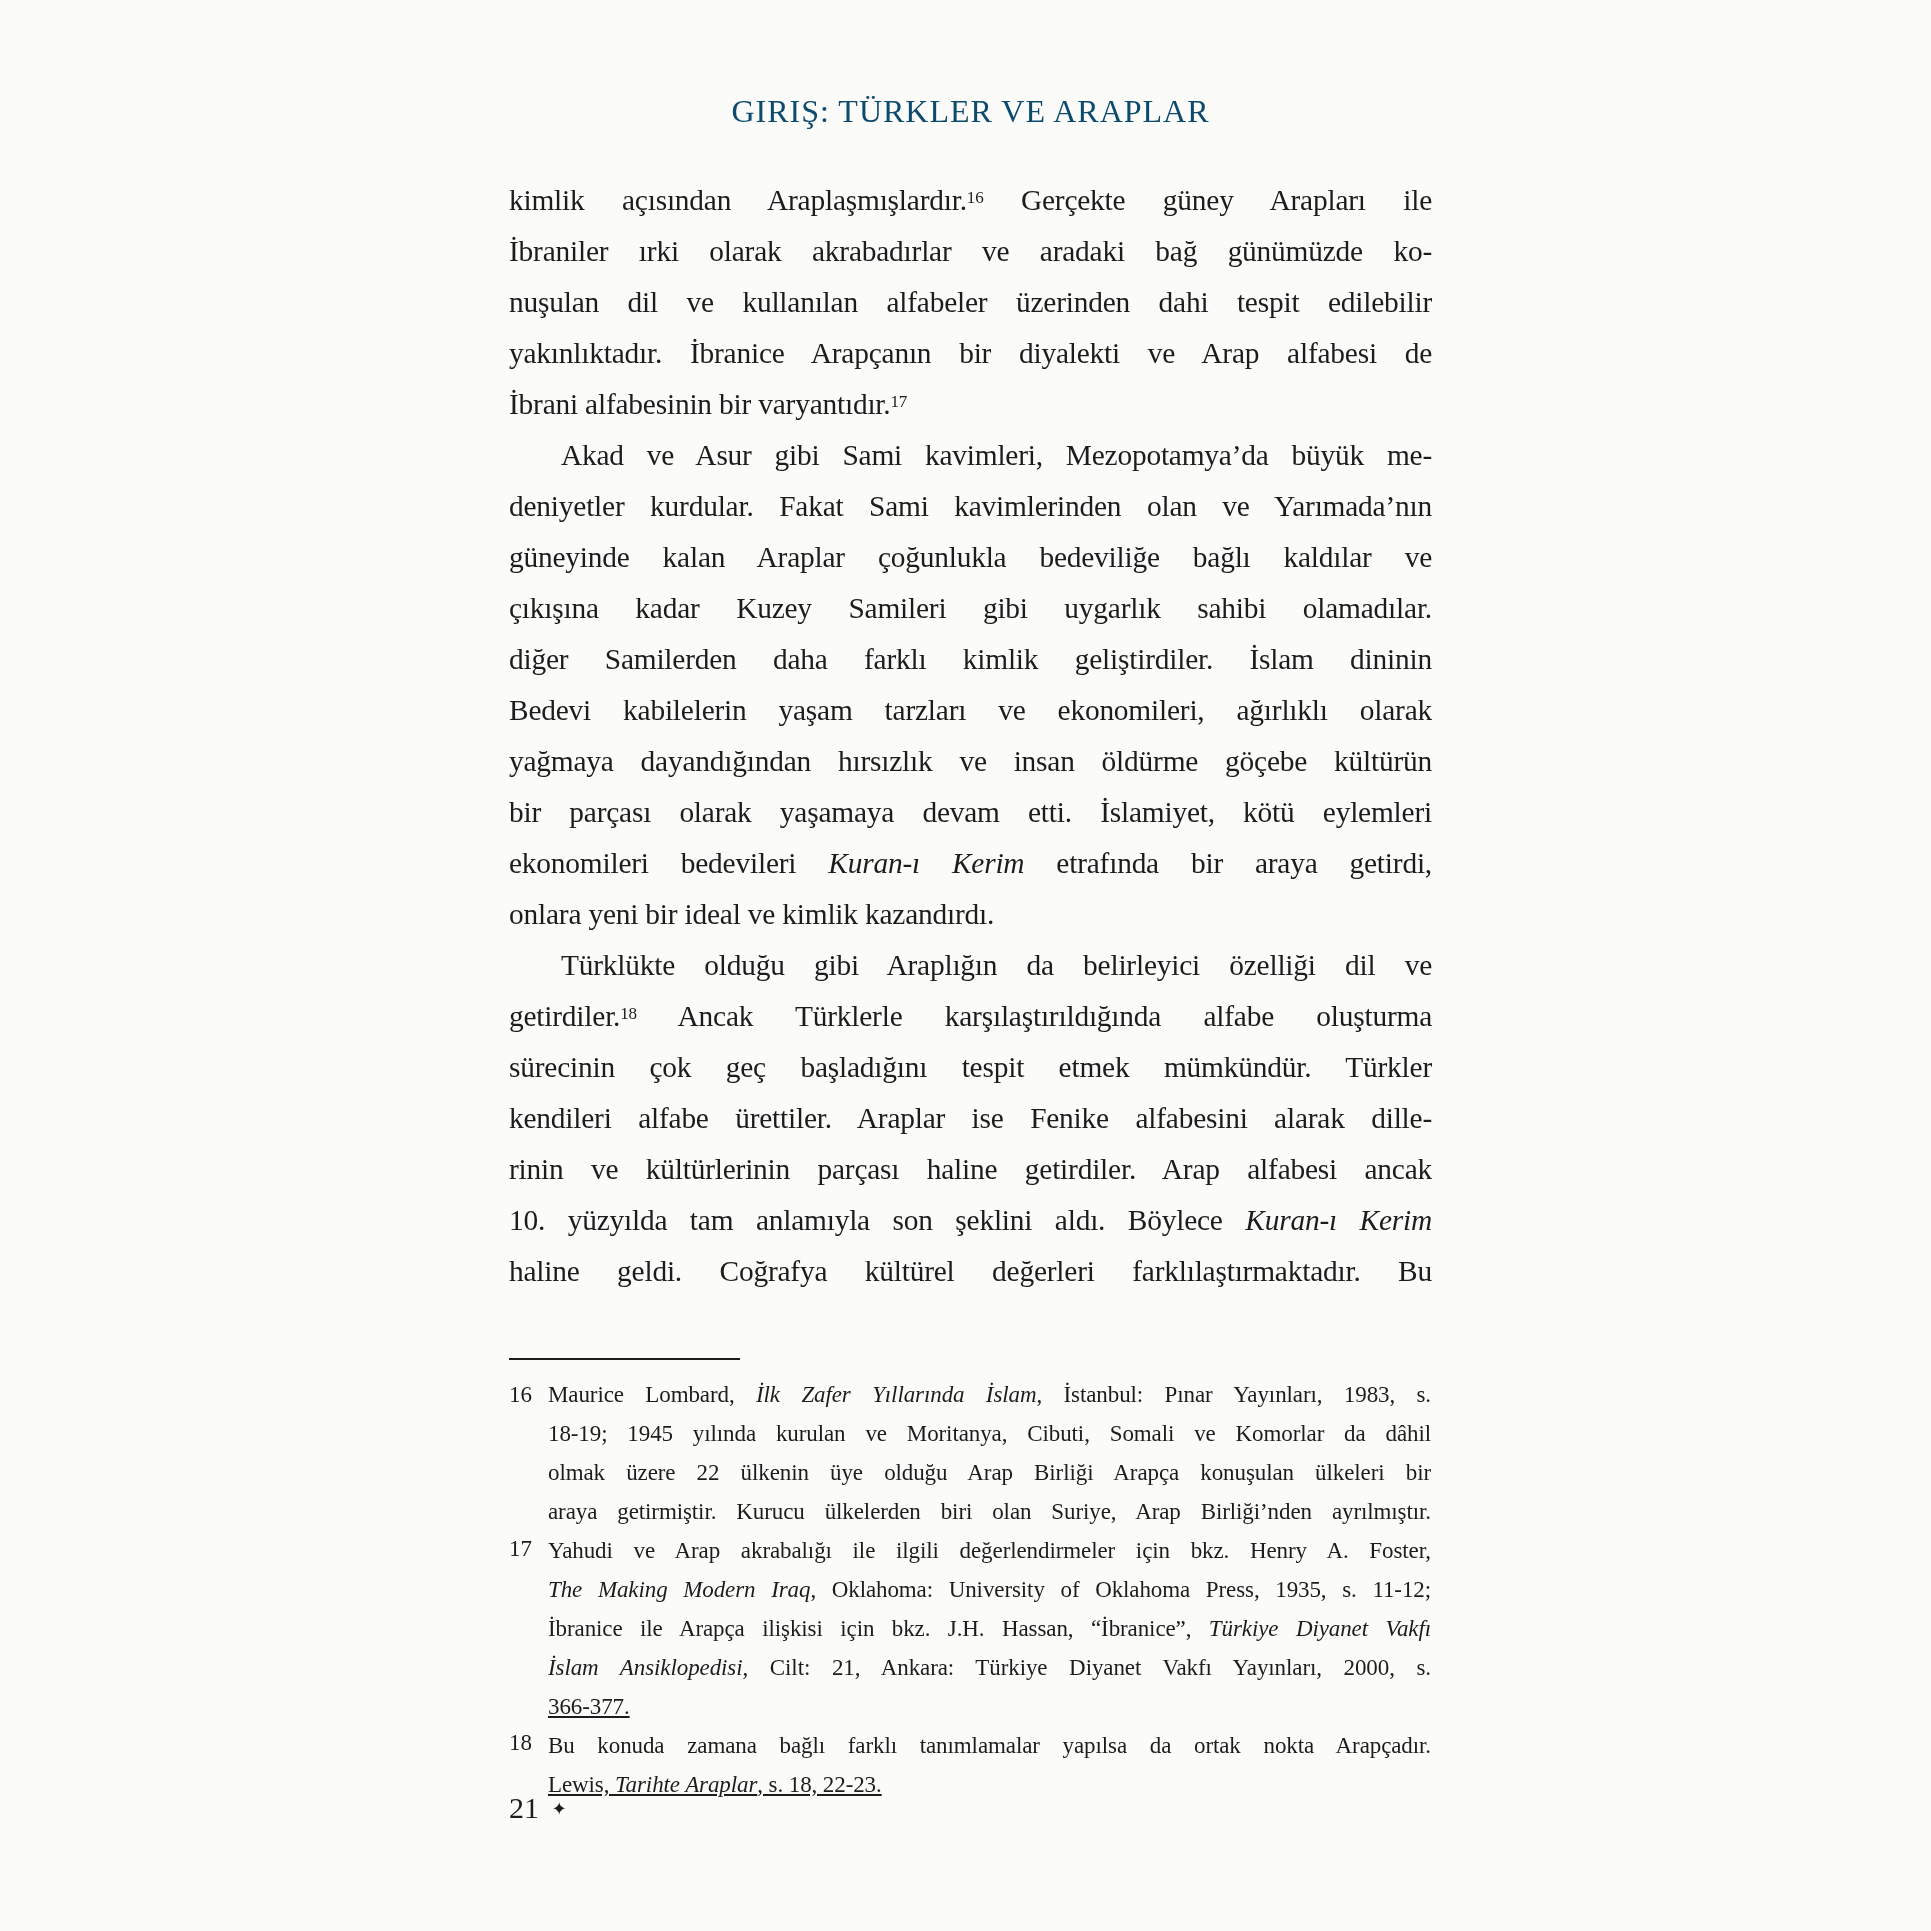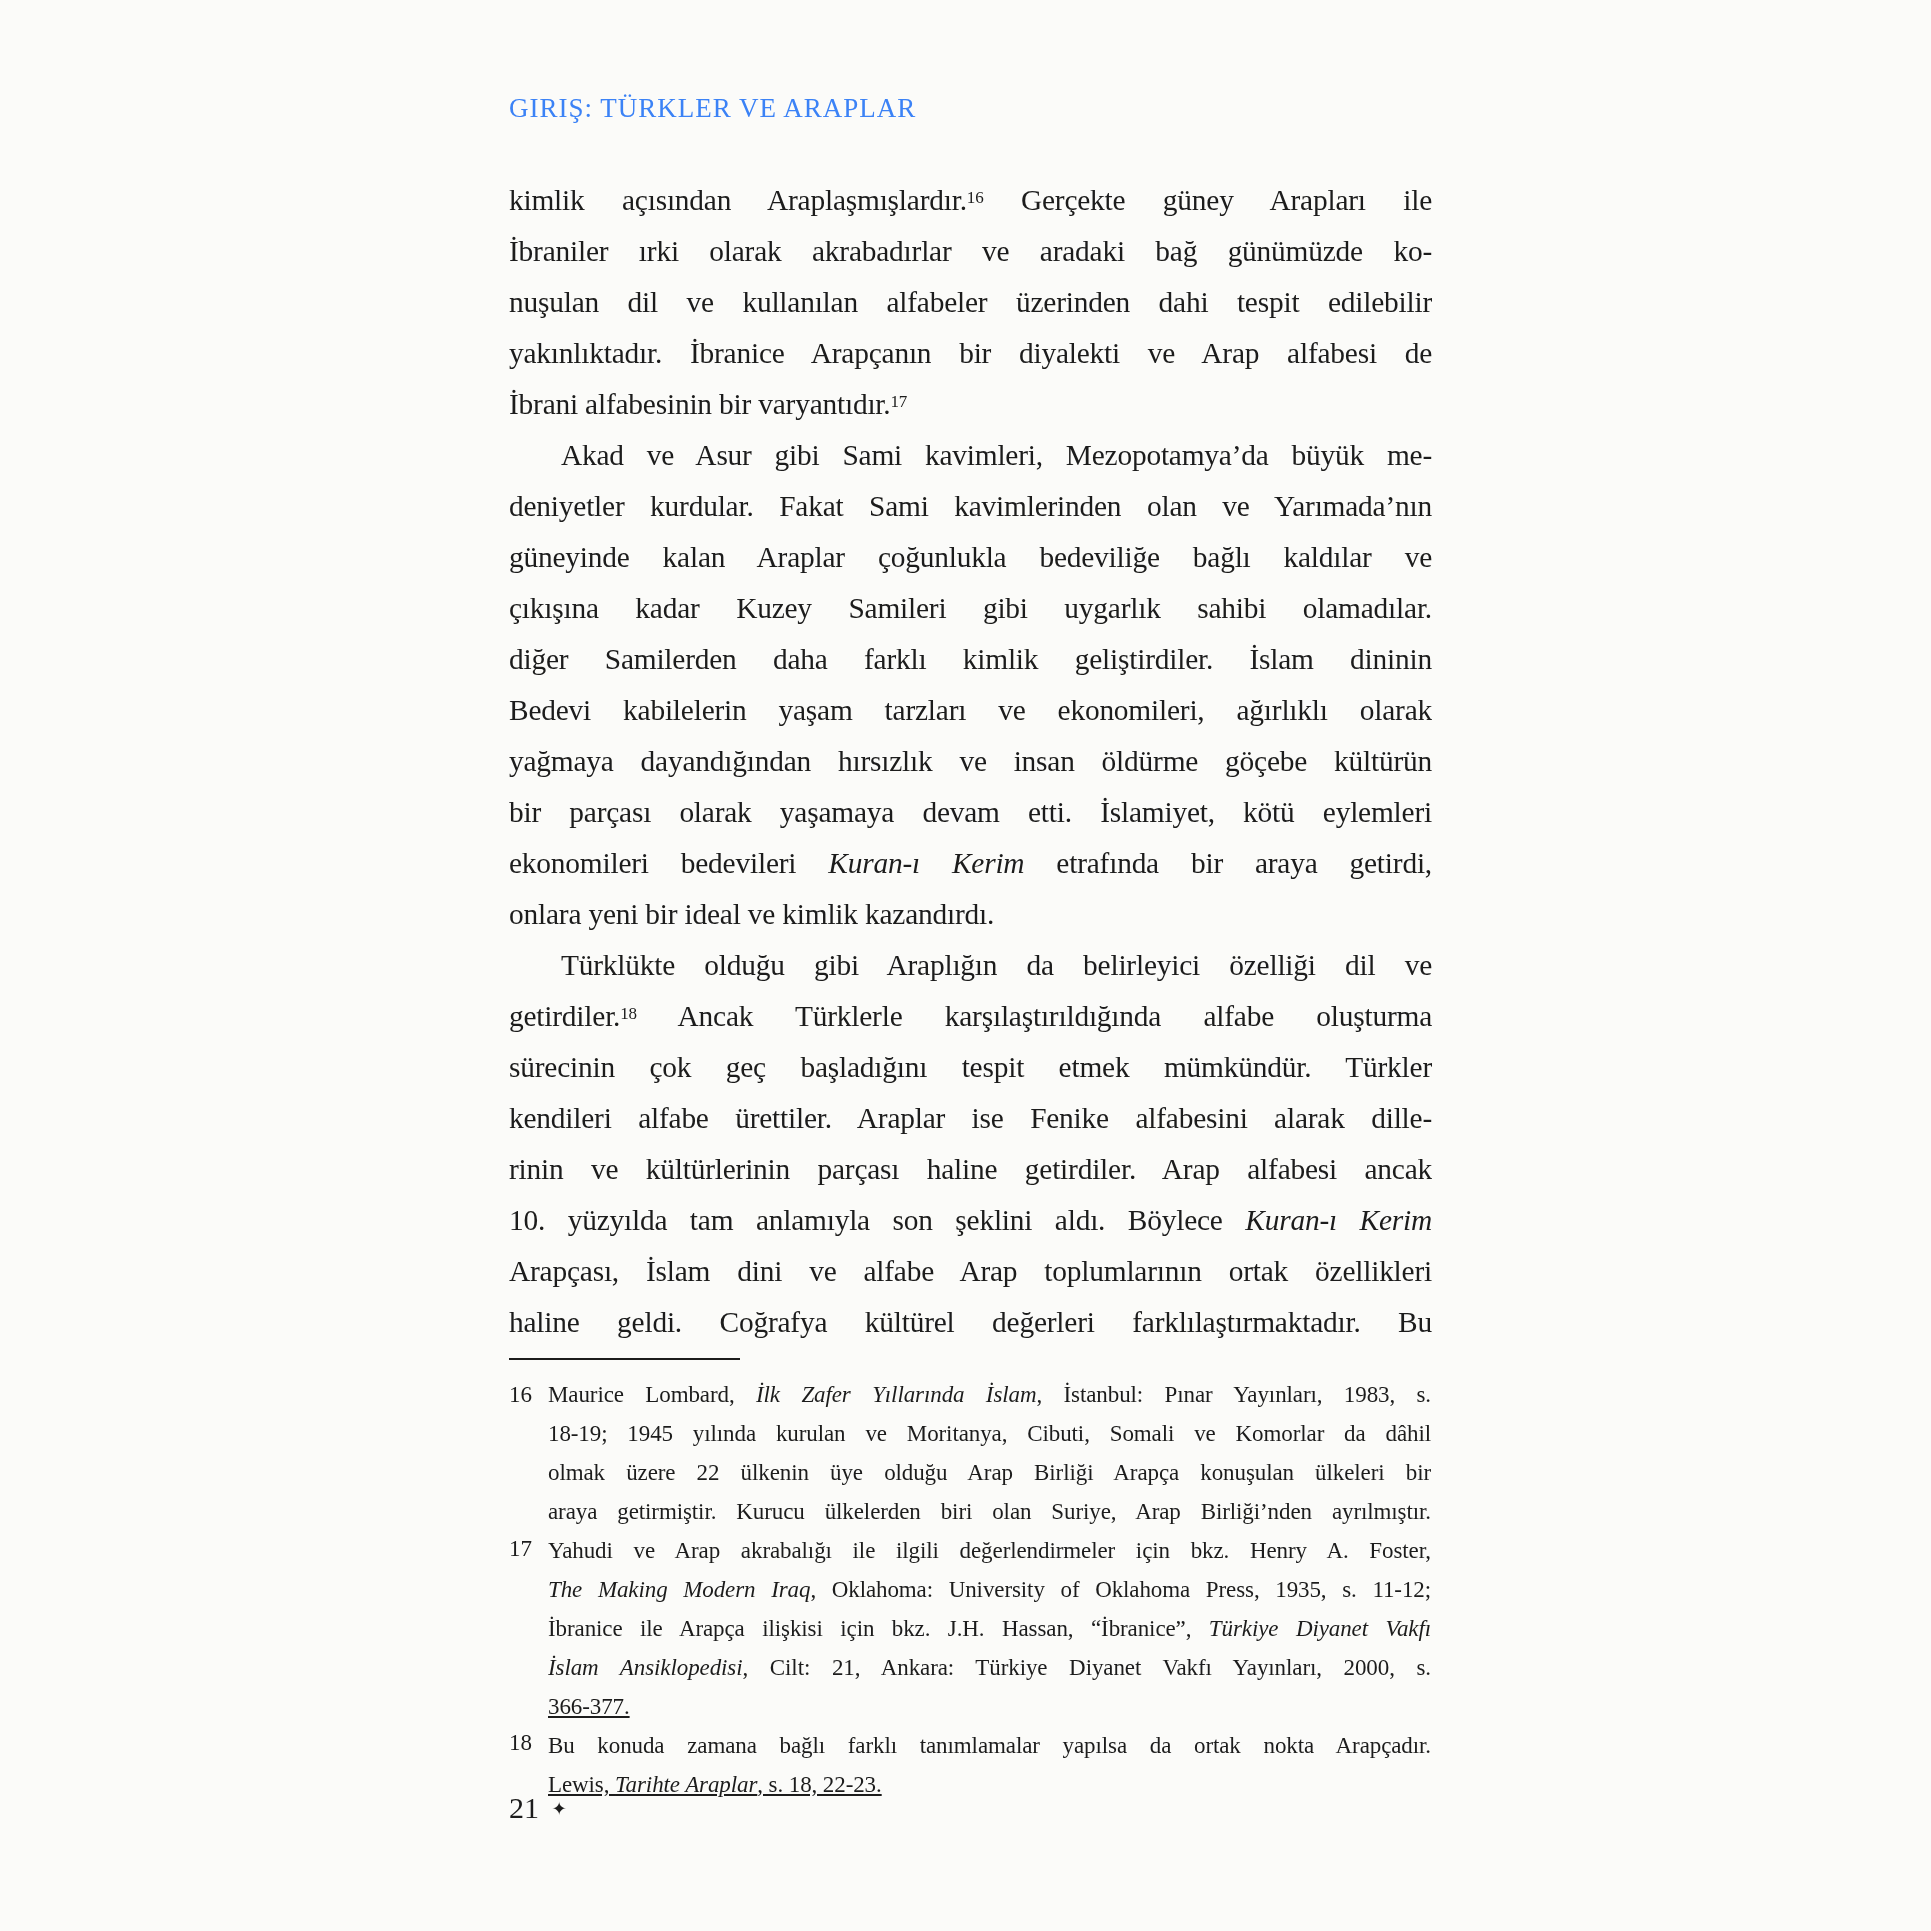--- a/index.html
+++ b/index.html
@@ -10,25 +10,25 @@
     height: 1931px;
     background: #fbfbf9;
     font-family: "Liberation Serif", serif;
     color: #1c1c1c;
     overflow: hidden;
   }
   .column { position: absolute; left: 509px; width: 923px; }
 
   .running-head {
     top: 93px;
-    text-align: left;
-    font-size: 27px;
+    text-align: center;
+    font-size: 32px;
     letter-spacing: 1px;
     white-space: nowrap;
-    color: #3b82f6;
+    color: #0c4a6e;
   }
 
   .body-text { top: 175px; }
   .bline {
     font-size: 29.4px;
     line-height: 51px;
     height: 51px;
     letter-spacing: -0.2px;
     text-align: justify;
     text-align-last: justify;
@@ -110,21 +110,20 @@
       <div class="bline"><span>yağmaya dayandığından hırsızlık ve insan öldürme göçebe kültürün</span></div>
       <div class="bline"><span>bir parçası olarak yaşamaya devam etti. İslamiyet, kötü eylemleri</span></div>
       <div class="bline"><span>ekonomileri bedevileri </span><em>Kuran-ı Kerim</em><span> etrafında bir araya getirdi,</span></div>
       <div class="bline unjust"><span>onlara yeni bir ideal ve kimlik kazandırdı.</span></div>
       <div class="bline indent"><span>Türklükte olduğu gibi Araplığın da belirleyici özelliği dil ve</span></div>
       <div class="bline"><span>getirdiler.</span><sup>18</sup><span> Ancak Türklerle karşılaştırıldığında alfabe oluşturma</span></div>
       <div class="bline"><span>sürecinin çok geç başladığını tespit etmek mümkündür. Türkler</span></div>
       <div class="bline"><span>kendileri alfabe ürettiler. Araplar ise Fenike alfabesini alarak dille-</span></div>
       <div class="bline"><span>rinin ve kültürlerinin parçası haline getirdiler. Arap alfabesi ancak</span></div>
       <div class="bline"><span>10. yüzyılda tam anlamıyla son şeklini aldı. Böylece </span><em>Kuran-ı Kerim</em></div>
-      <div class="bline"><span>Arapçası, İslam dini ve alfabe Arap toplumlarının ortak özellikleri</span></div>
       <div class="bline"><span>haline geldi. Coğrafya kültürel değerleri farklılaştırmaktadır. Bu</span></div>
     </div>
 
   <div class="separator"></div>
 
   <div class="footnotes">
       <span class="fnum" style="top: 0px; position: absolute;">16</span>
       <div class="fline"><span>Maurice Lombard, </span><em>İlk Zafer Yıllarında İslam</em><span>, İstanbul: Pınar Yayınları, 1983, s.</span></div>
       <div class="fline"><span>18-19; 1945 yılında kurulan ve Moritanya, Cibuti, Somali ve Komorlar da dâhil</span></div>
       <div class="fline"><span>olmak üzere 22 ülkenin üye olduğu Arap Birliği Arapça konuşulan ülkeleri bir</span></div>

